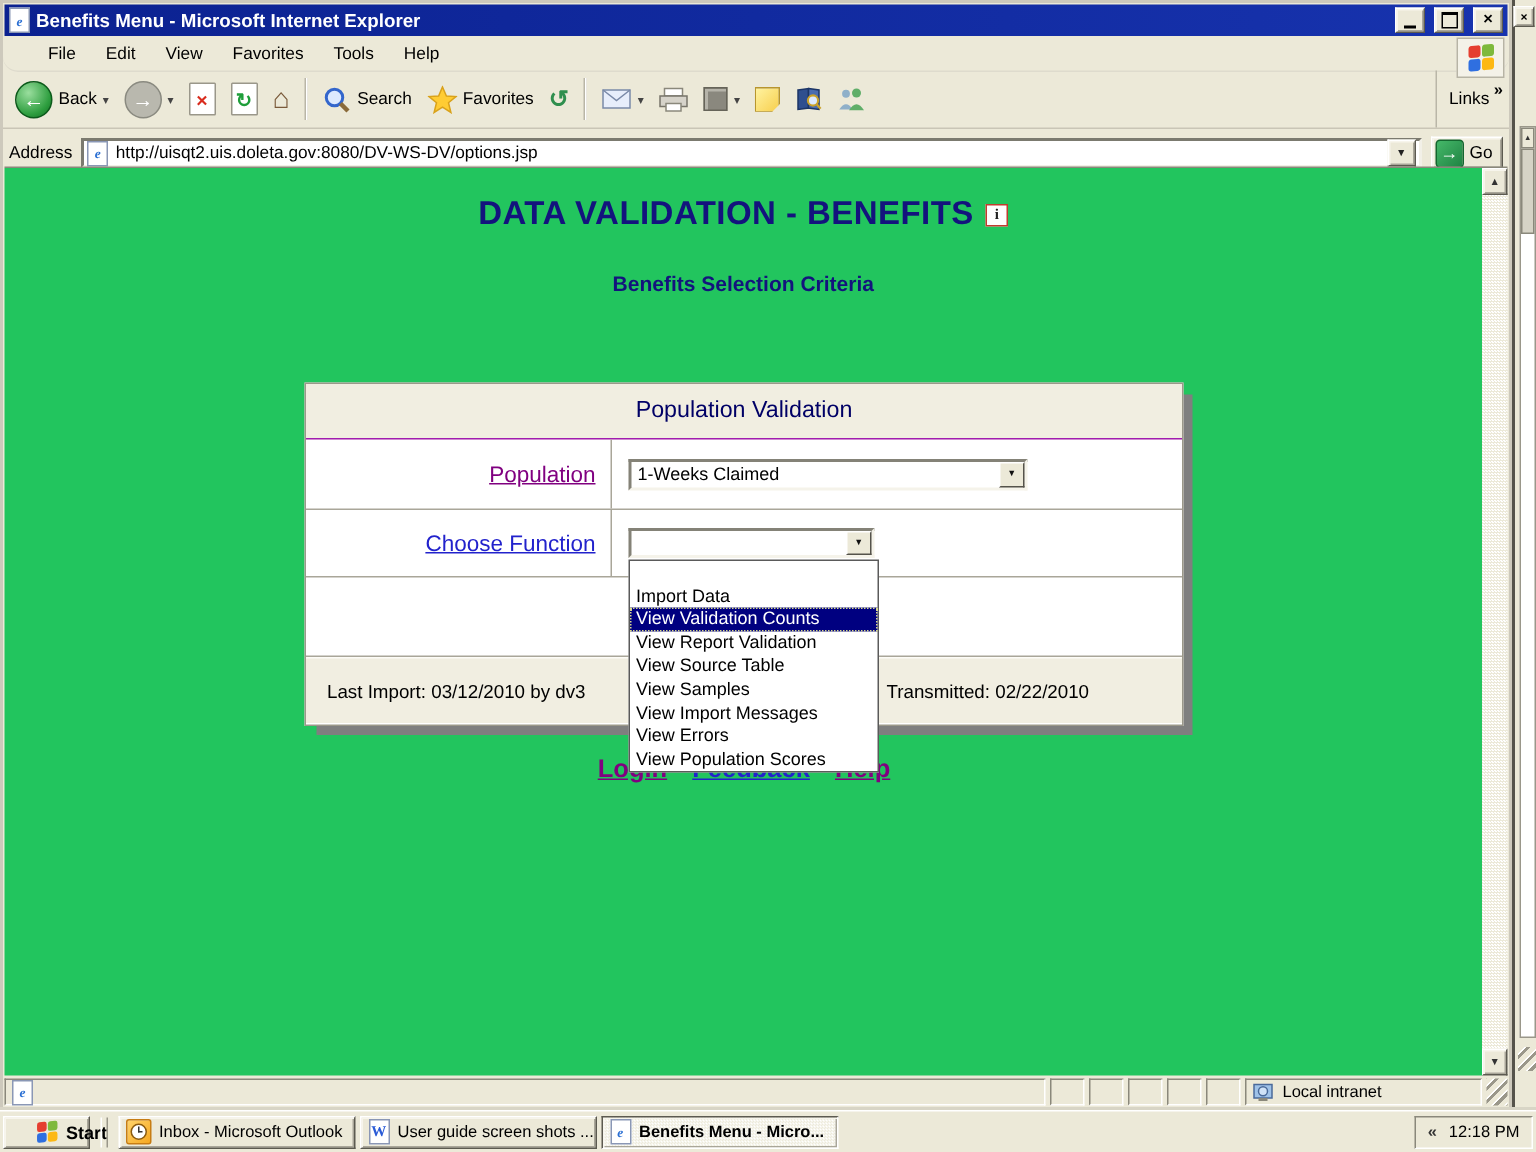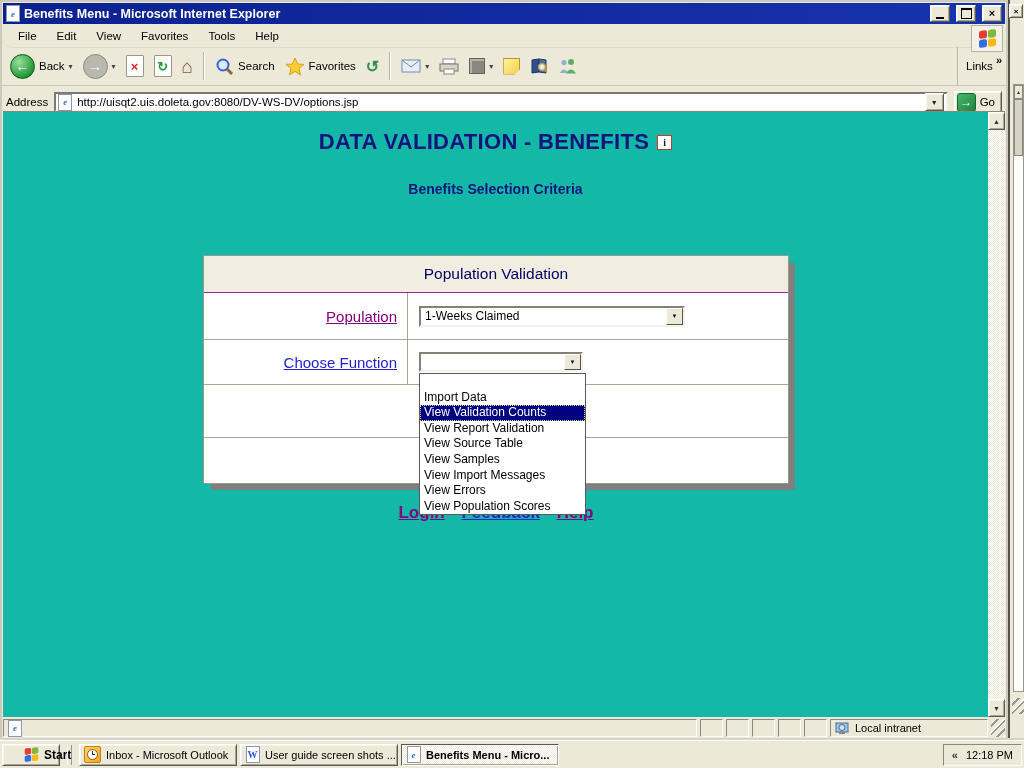--- a/index.html
+++ b/index.html
@@ -21,21 +21,21 @@
             gap:4px;padding:0 3px;color:#fff;font-weight:bold;font-size:12.5px;}
   .title-text{flex:1;white-space:nowrap;overflow:hidden;}
   .win-btn{width:18px;height:15px;margin-left:2px;display:flex;align-items:center;justify-content:center;
            font-size:11px;font-weight:bold;color:#000;line-height:1;}
   .glyph-min{width:8px;height:2px;background:#000;margin-top:8px;}
   .glyph-max{width:9px;height:8px;border:1px solid #000;border-top-width:2px;}
   .ie-e{font-family:"Liberation Serif",serif;font-style:italic;font-weight:bold;color:#2a6fd3;}
 
   
   .menubar{position:absolute;left:0;top:23px;right:0;height:22px;display:flex;align-items:center;
-           padding-left:6px;font-size:11.5px;border-bottom:1px solid #dedbcd;border-radius:10px;}
+           padding-left:20px;font-size:11.5px;border-bottom:1px solid #dedbcd;border-radius:10px;}
   .menu-item{padding:3px 10px;}
   .brand{position:absolute;right:3px;top:0;width:30px;height:25px;display:flex;align-items:center;
          justify-content:center;background:#f4f2e8;border:1px solid #b7b4a5;}
   .flag{display:grid;grid-template-columns:8px 8px;grid-template-rows:8px 8px;gap:1px;transform:skewY(-6deg);}
   .flag i{border-radius:2px;}
   .flag .f1{background:#e53e30}.flag .f2{background:#7eb93c}.flag .f3{background:#2f6fe0}.flag .f4{background:#fdb813}
 
   
   .toolbar{position:absolute;left:0;top:45px;right:0;height:38px;display:flex;align-items:center;
            padding:0 4px;gap:2px;border-bottom:1px solid #c9c5b6;font-size:11.5px;}
@@ -66,21 +66,21 @@
   .addr-url{flex:1;white-space:nowrap;overflow:hidden;}
   .combo-btn{width:17px;height:16px;display:flex;align-items:center;justify-content:center;font-size:7px;color:#222;}
   .mini-pg{width:12px;height:15px;background:#fff;border:1px solid #8a97b5;display:flex;align-items:center;
            justify-content:center;font-size:9px;}
   .go-btn{display:flex;align-items:center;gap:4px;padding:1px 6px 1px 2px;height:22px;box-sizing:border-box;}
   .go-ic{width:17px;height:17px;background:linear-gradient(135deg,#45b869,#1f8343);border:1px solid #14662f;
          border-radius:3px;color:#fff;display:flex;align-items:center;justify-content:center;font-weight:bold;font-size:12px;}
 
   
   .content{position:absolute;left:1px;right:1px;top:109px;bottom:21px;display:flex;border-top:1px solid #8a887b;}
-  .pagearea{flex:1;background:#14b8a6;position:relative;overflow:hidden;}
+  .pagearea{flex:1;background:#22c55e;position:relative;overflow:hidden;}
   .vscroll{width:17px;display:flex;flex-direction:column;justify-content:space-between;}
   .scr-btn{height:16px;display:flex;align-items:center;justify-content:center;font-size:7px;color:#333;}
 
   .h1{position:absolute;top:17px;left:0;width:100%;text-align:center;font-size:22px;font-weight:bold;
       color:#13137d;letter-spacing:.3px;}
   .h2{position:absolute;top:69px;left:0;width:100%;text-align:center;font-size:14px;font-weight:bold;color:#13137d;}
   .info-ic{display:inline-flex;width:13px;height:13px;border:1px solid #c23b2e;background:#fff;color:#222;
            font-size:10px;font-weight:bold;align-items:center;justify-content:center;vertical-align:3px;
            margin-left:8px;font-family:"Liberation Serif",serif;}
 
@@ -326,20 +326,24 @@
                 <a class="blink" href="#">Choose Function</a>
               </div>
             <div class="rcell">
               <span class="select sel-fn">
                 <span></span>
                 <span class="sarrow">▼</span>
               </span>
             </div>
           </div>
           <div class="trow-empty"></div>
+          <div class="trow-footer">
+            <span class="footer-left">Last Import: 03/12/2010 by dv3</span>
+            <span class="footer-right">Transmitted: 02/22/2010</span>
+          </div>
         </div>
 
         <div class="bottom-links">
           <a class="plink" href="#">Login</a>
           <a class="blink" href="#">Feedback</a>
           <a class="plink" href="#">Help</a>
         </div>
 
         <div class="droplist">
           <div class="dl-item"></div>

